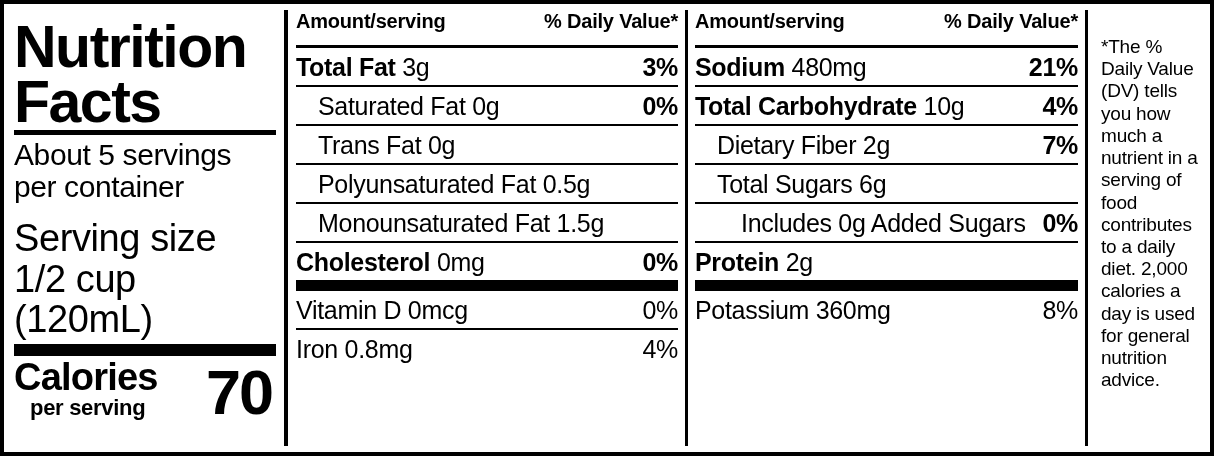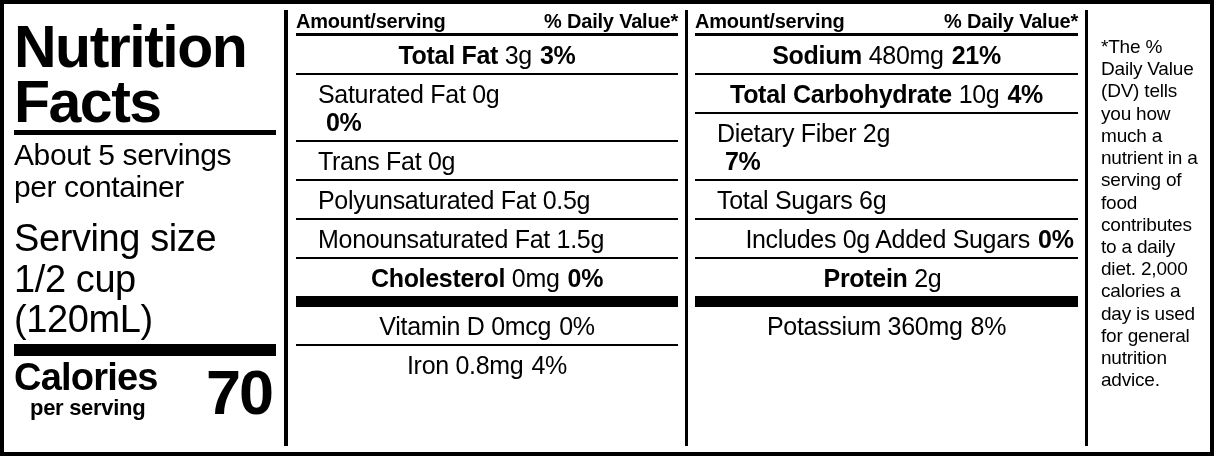--- a/index.html
+++ b/index.html
@@ -122,37 +122,37 @@
   }
   .col-nut.c1 { width: 382px; }
   .col-nut.c2 { width: 383px; }
 
   .hdr {
     display: flex;
     justify-content: space-between;
     align-items: baseline;
     font-size: 20px;
     font-weight: bold;
-    padding-bottom: 0;
+    padding-bottom: 12px;
     letter-spacing: -0.2px;
   }
   .nrow {
     display: flex;
-    justify-content: center;
+    justify-content: space-between;
     align-items: baseline;
     font-size: 25px;
     padding: 5px 0 4px 0;
     letter-spacing: -0.3px;
     line-height: 1.12;
   }
   .nrow .nm { white-space: nowrap; }
   .nrow .dv { font-weight: bold; white-space: nowrap; padding-left: 8px; }
   .nrow .dv.plain { font-weight: normal; }
   .b { font-weight: bold; }
-  .indent1 { padding-left: 22px; flex-direction: column; }
+  .indent1 { padding-left: 22px; }
   .indent2 { padding-left: 46px; }
   .line-thin { border-bottom: 2px solid #000; }
   .line-thick { border-bottom: 11px solid #000; }
   .line-hdr { border-bottom: 3px solid #000; }
 
   
   .col-note {
     flex: 1 1 auto;
     padding-left: 6px;
     font-size: 19px;

